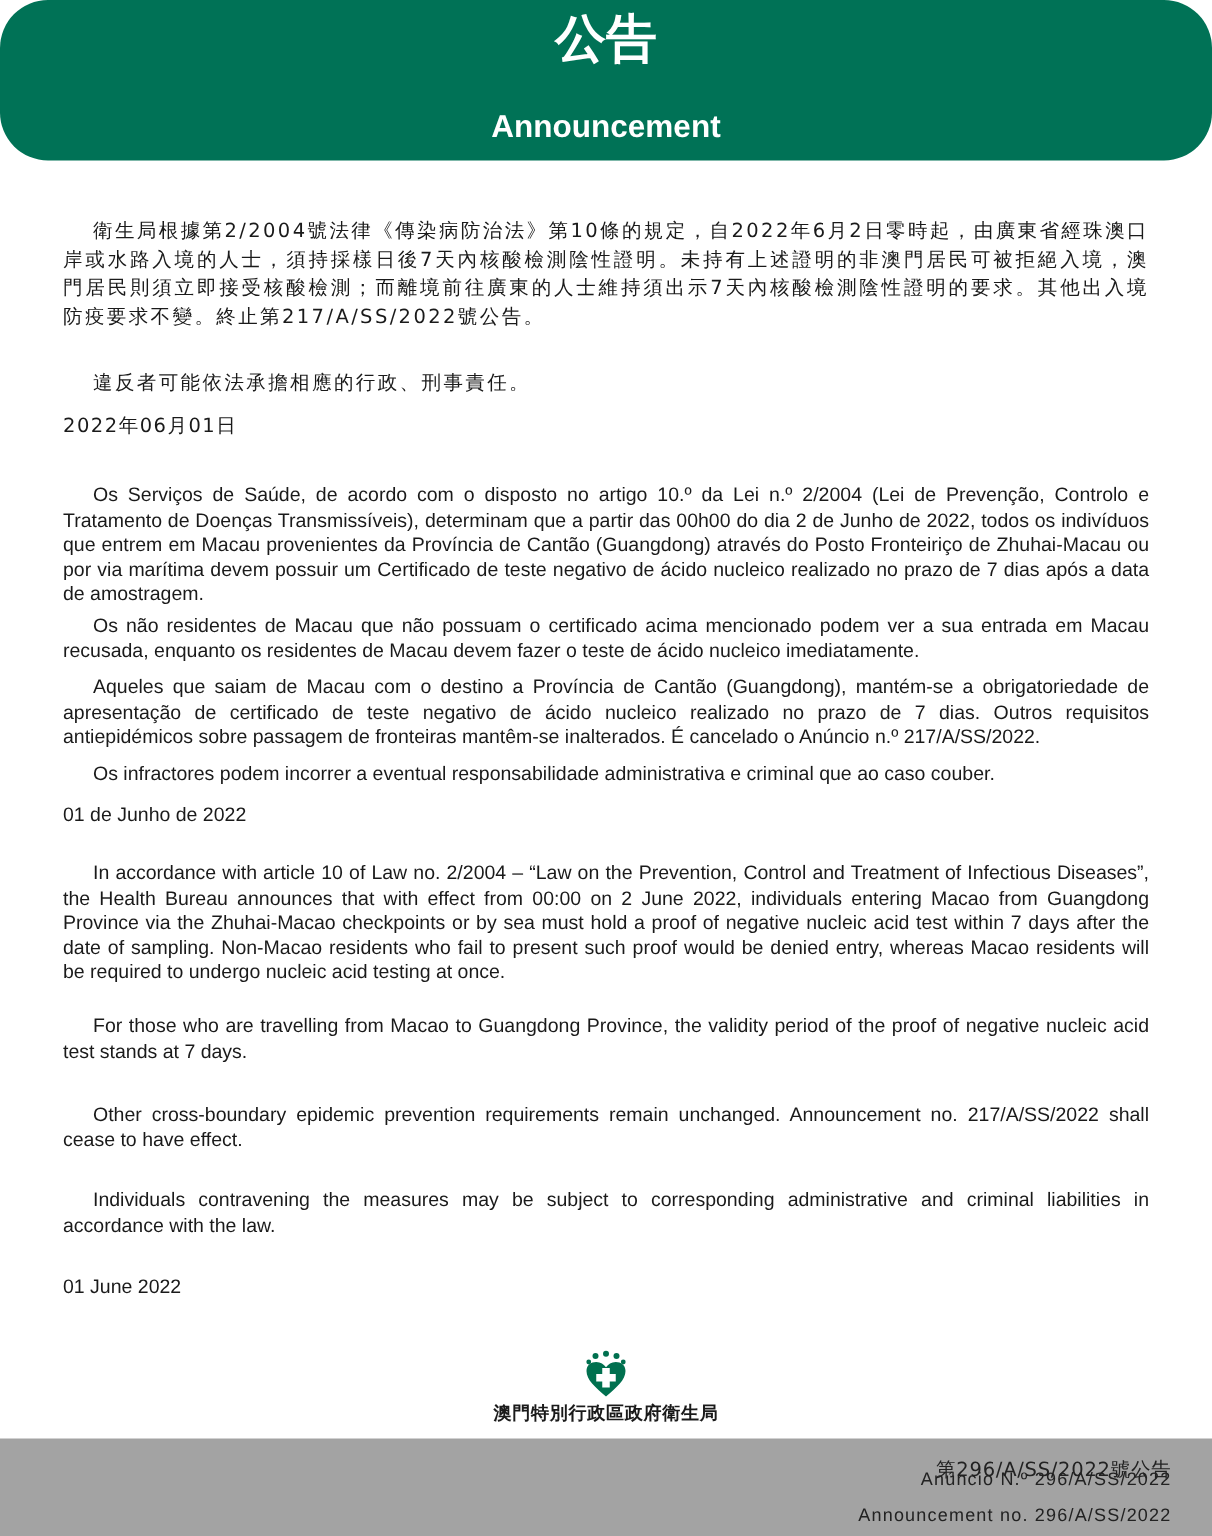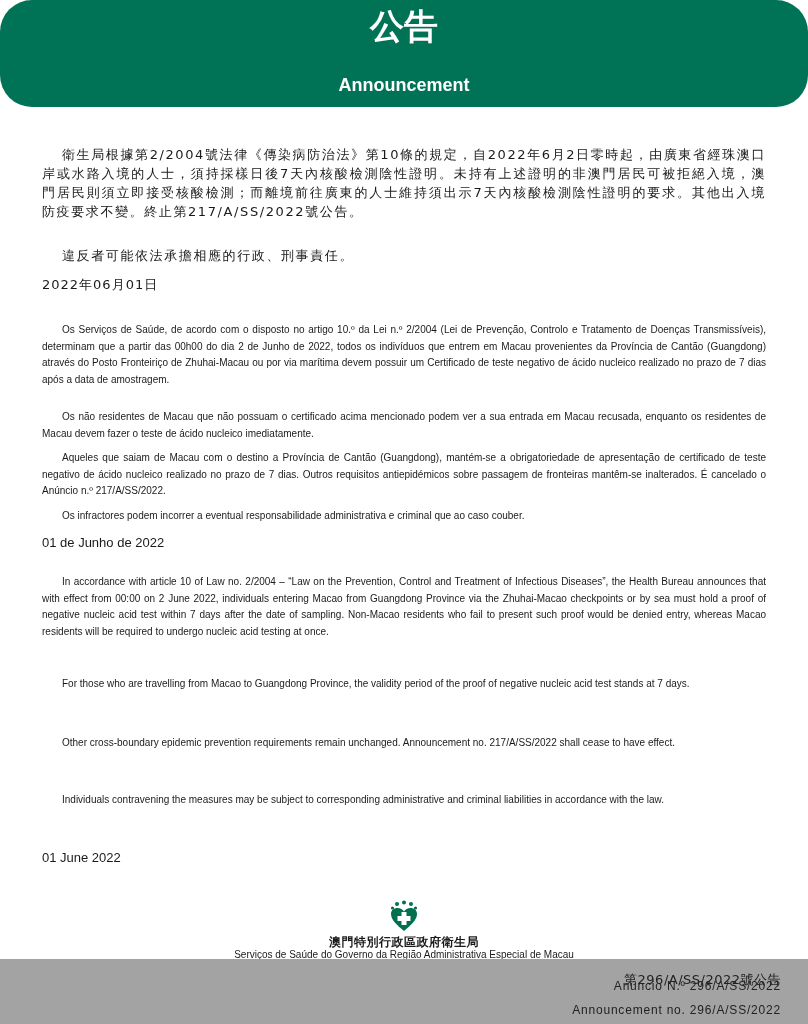--- a/index.html
+++ b/index.html
@@ -17,32 +17,32 @@
       position: absolute; left: 0; right: 0; top: 6px;
       font-size: 34px; font-weight: bold; line-height: 40px;
       font-family: "DejaVu Sans", sans-serif;
     }
     .header .pt {
       position: absolute; left: 0; right: 0; top: 47px;
       font-size: 23px; font-weight: bold; line-height: 26px;
     }
     .header .en {
       position: absolute; left: 0; right: 0; top: 72px;
-      font-size: 18px; font-weight: bold; line-height: 26px;
+      font-size: 21px; font-weight: bold; line-height: 26px;
     }
     .content {
       position: absolute; left: 42px; width: 724px;
     }
     .zh-para {
       font-family: "DejaVu Sans", sans-serif;
       font-size: 13px; line-height: 19px; letter-spacing: 1.6px;
       text-align: justify; text-indent: 20px; margin: 0;
     }
     .para {
-      font-size: 10px; line-height: 16.5px; text-align: justify;
+      font-size: 13px; line-height: 16.5px; text-align: justify;
       text-indent: 20px; margin: 0;
     }
     .date { font-size: 13px; line-height: 16px; margin: 0; }
     .date-zh { font-family: "DejaVu Sans", sans-serif; font-size: 13px; letter-spacing: 1px; }
     .logo-block {
       position: absolute; left: 0; width: 808px; top: 900px; text-align: center;
     }
     .logo-icon { display: block; margin: 0 auto; width: 32px; height: 32px; }
     .org-zh {
       font-family: "DejaVu Sans", sans-serif; font-weight: bold;
@@ -115,20 +115,19 @@
     <circle cx="9" cy="4" r="2" fill="#00704f"></circle>
     <circle cx="16" cy="2.5" r="2" fill="#00704f"></circle>
     <circle cx="23" cy="4" r="2" fill="#00704f"></circle>
     <circle cx="4.5" cy="8" r="1.6" fill="#00704f"></circle>
     <circle cx="27.5" cy="8" r="1.6" fill="#00704f"></circle>
     <path d="M16 31 C9 25 3 20 3 14 C3 10 6 8 9.5 8 C12.5 8 14.5 9.5 16 11.5 C17.5 9.5 19.5 8 22.5 8 C26 8 29 10 29 14 C29 20 23 25 16 31 Z" fill="#00704f"></path>
     <rect x="13.5" y="12" width="5" height="13" fill="#ffffff"></rect>
     <rect x="9.5" y="16" width="13" height="5" fill="#ffffff"></rect>
   </svg>
   <div class="org-zh">澳門特別行政區政府衛生局</div>
-  <div class="org-pt">Serviços de Saúde do Governo da Região Administrativa Especial de Macau</div>
 </div>
 
 <div class="footer">
   <div class="ref ref-zh">第296/A/SS/2022號公告</div>
   <div class="ref ref-pt">Anúncio N.º 296/A/SS/2022</div>
   <div class="ref ref-en">Announcement no. 296/A/SS/2022</div>
 </div>
 
 </body></html>

